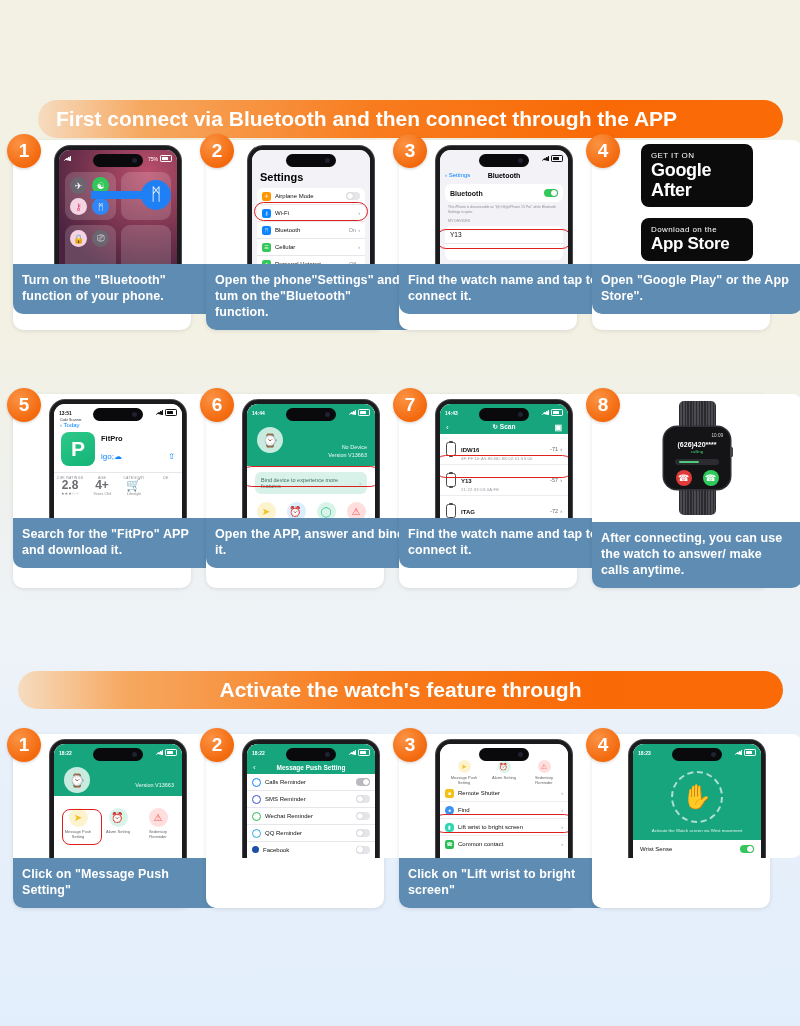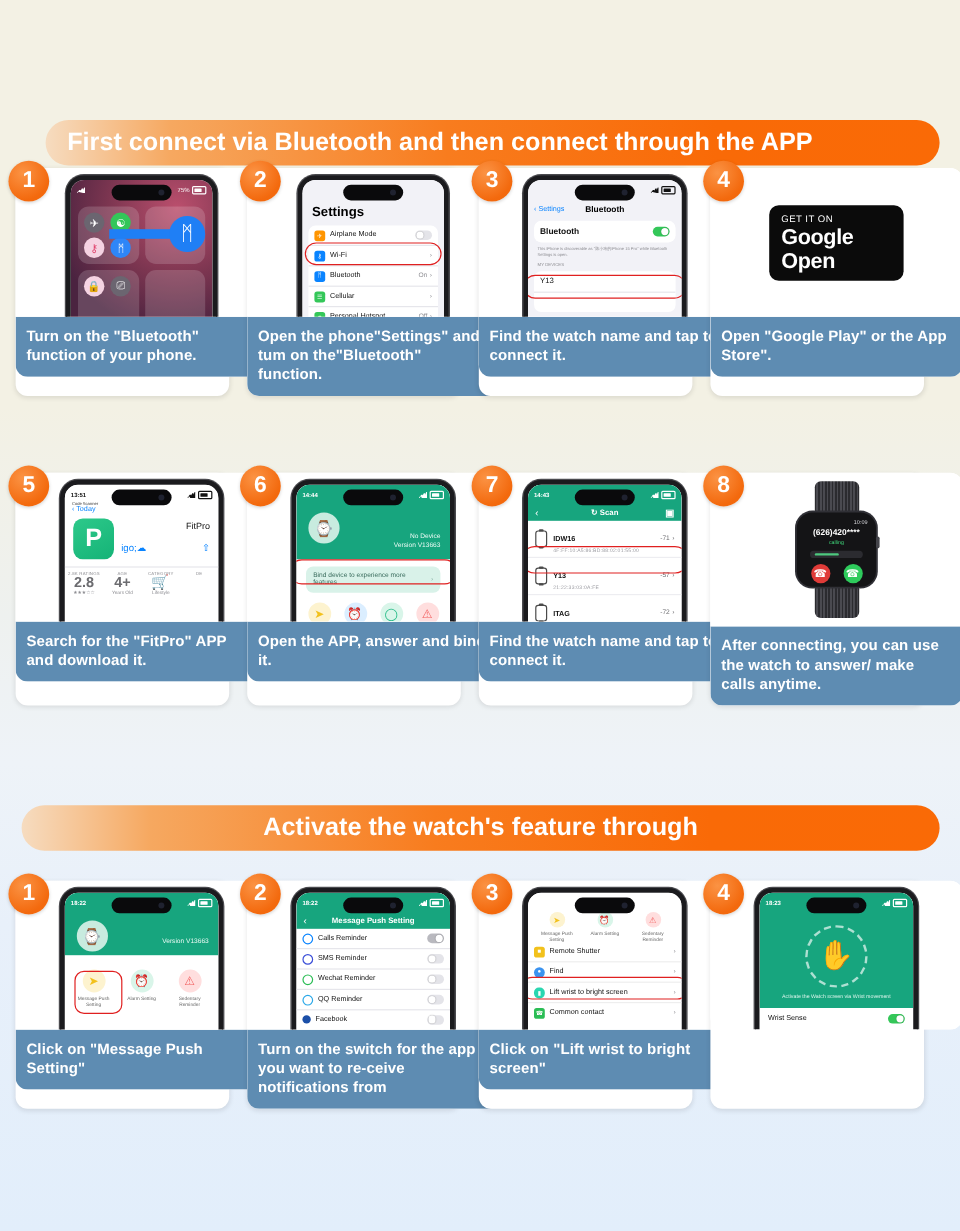--- a/index.html
+++ b/index.html
@@ -169,21 +169,21 @@
   .store .s2{font-size:18px;font-weight:bold;line-height:20px;letter-spacing:-.3px;}
   .store .s2.small{font-size:17px;}
 
   
   .appstore{position:absolute;inset:0;background:#fff;padding-top:17px;box-sizing:border-box;}
   .as-back{font-size:6px;color:#0a84ff;padding:1px 6px;}
   .as-head{display:flex;gap:6px;padding:3px 7px 0;}
   .as-icon{width:34px;height:34px;border-radius:8px;background:linear-gradient(150deg,#2dc98a,#15b377);
           color:#fff;display:flex;align-items:center;justify-content:center;font-size:21px;font-weight:bold;flex:none;}
   .as-meta{flex:1;display:flex;flex-direction:column;}
-  .as-name{font-size:7.5px;font-weight:normal;color:#111;margin-top:2px;text-align:right;}
+  .as-name{font-size:7.5px;font-weight:bold;color:#111;margin-top:2px;}
   .as-btns{display:flex;justify-content:space-between;margin-top:9px;color:#0a84ff;font-size:8px;}
   .as-stats{display:flex;border-top:.6px solid #e7e7eb;margin-top:6px;padding-top:3px;}
   .as-stat{flex:1;text-align:center;color:#8e8e93;}
   .as-stat .l{font-size:3.6px;letter-spacing:.2px;text-transform:uppercase;}
   .as-stat .v{font-size:12px;color:#6c6c70;font-weight:bold;line-height:11px;}
   .as-stat .s{font-size:4px;}
 
   
   .fit{position:absolute;inset:0;background:#fff;}
   .fit-top{background:#17a57e;height:62px;position:relative;padding-top:17px;box-sizing:border-box;}
@@ -390,21 +390,25 @@
     </div>
   </div>
 
   <div class="card">
     <div class="badge">4</div>
     <div class="card-inner">
       <div class="shot">
         <div class="stores">
           <div class="store">
             <div class="s1">GET IT ON</div>
-            <div class="s2">Google Open</div>
+            <div class="s2">Google After</div>
+          </div>
+          <div class="store">
+            <div class="s1">Download on the</div>
+            <div class="s2 small">App Store</div>
           </div>
         </div>
       </div>
       <div class="caption">Open "Google Play" or the App Store".</div>
     </div>
   </div>
 </div>
 
 <div class="row" id="row-2">
 
@@ -716,21 +720,20 @@
             <span class="sb-time">18:22</span>
             <span class="sb-ic">
                 <span class="bars"></span>
                 <span class="batt">
                   <i></i>
                 </span>
               </span>
           </div>
         </div>
       </div>
-      <div class="caption cap3">Turn on the switch for the app you want to re-ceive notifications from</div>
     </div>
   </div>
 
   <div class="card">
     <div class="badge">3</div>
     <div class="card-inner">
       <div class="shot">
         <div class="phone wide">
           <div class="fit">
             <div class="fit-icons" style="padding-top:16px">

